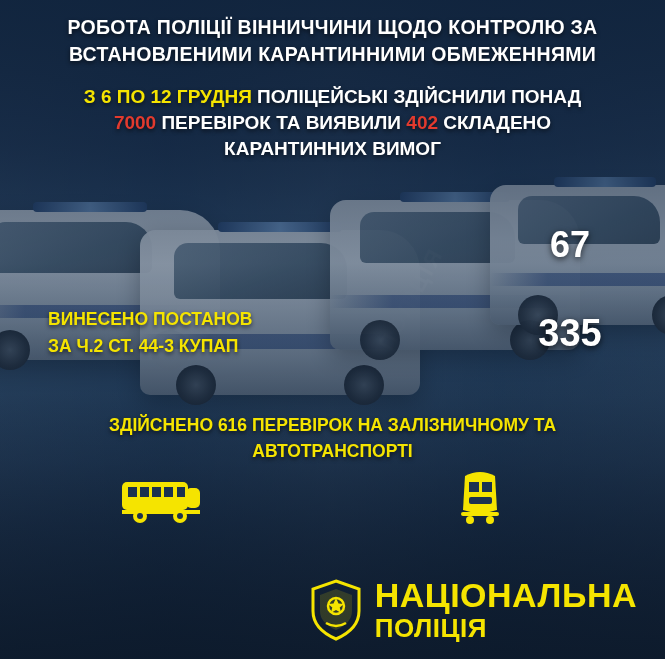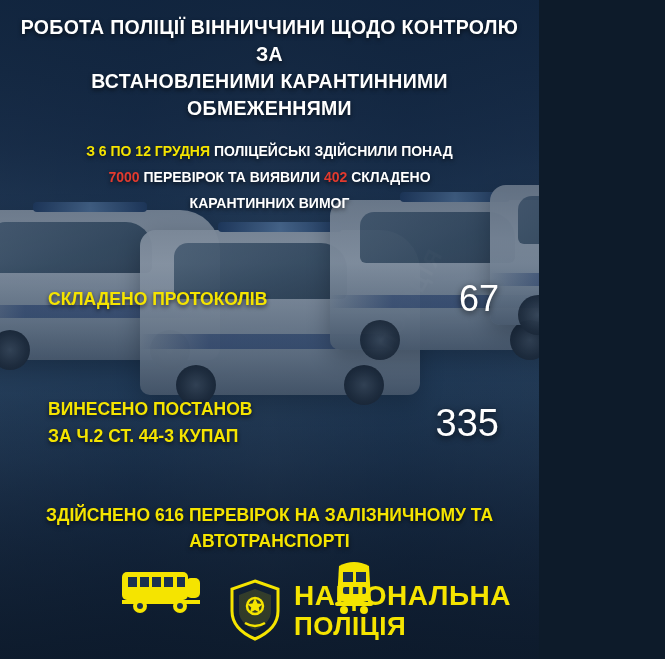--- a/index.html
+++ b/index.html
@@ -9,21 +9,21 @@
   }
   body {
     width: 665px;
     height: 659px;
     font-family: "Liberation Sans", sans-serif;
     background: #0d1b2a;
     overflow: hidden;
   }
   .poster {
     position: relative;
-    width: 539px;
+    width: 665px;
     height: 659px;
     background: linear-gradient(180deg, #16283d 0%, #1b3150 18%, #24405f 40%, #2a4a6b 60%, #1d3654 80%, #16263c 100%);
     overflow: hidden;
   }
   
   .photo-bg {
     position: absolute;
     inset: 0;
     background:
       linear-gradient(175deg, rgba(10,20,35,0.0) 0%, rgba(10,20,35,0.0) 55%, rgba(8,16,28,0.55) 100%),
@@ -94,49 +94,49 @@
     letter-spacing: 0.3px;
     text-shadow: 0 2px 4px rgba(0,0,0,0.6);
   }
   .subhead {
     text-align: center;
     padding: 16px 26px 0 26px;
   }
   .subhead .line {
     color: #ffffff;
     font-weight: bold;
-    font-size: 14px;
+    font-size: 19px;
     line-height: 26px;
     text-shadow: 0 2px 4px rgba(0,0,0,0.6);
   }
   .hl-yellow { color: #f5e400; }
   .hl-red { color: #e23a2e; margin-top: 28px; }
 
   .stat-row {
     display: flex;
     align-items: center;
     justify-content: space-between;
     padding: 0 40px 0 48px;
   }
   .stat-row.first { margin-top: 62px; }
-  .stat-row.second { margin-top: 76px; gap: 12px; }
+  .stat-row.second { margin-top: 40px; gap: 12px; }
   .stat-label {
     color: #f5e400;
     font-weight: bold;
     font-size: 17.5px;
     line-height: 27px;
     text-shadow: 0 2px 4px rgba(0,0,0,0.65);
   }
   .stat-value {
     color: #ffffff;
-    font-weight: normal;
+    font-weight: bold;
     font-size: 36px;
     text-shadow: 0 2px 6px rgba(0,0,0,0.7);
     min-width: 110px;
-    text-align: right;
+    text-align: center;
   }
   .stat-row.second .stat-value { font-size: 38px; }
 
   .transport {
     margin-top: 52px;
     text-align: center;
     padding: 0 42px;
   }
   .transport .line {
     color: #f5e400;
@@ -173,21 +173,21 @@
     width: 54px;
     height: 62px;
   }
   .footer-text {
     text-align: left;
     line-height: 1.0;
   }
   .footer-text .l1 {
     color: #f5e400;
     font-weight: bold;
-    font-size: 28px;
+    font-size: 34px;
     letter-spacing: 0.5px;
   }
   .footer-text .l2 {
     color: #f5e400;
     font-weight: bold;
     font-size: 26px;
     letter-spacing: 0.5px;
     margin-top: 3px;
   }
   .car-badge {
@@ -250,21 +250,20 @@
         <span class="hl-yellow">З 6 ПО 12 ГРУДНЯ</span><span> ПОЛІЦЕЙСЬКІ ЗДІЙСНИЛИ ПОНАД</span>
       </div>
       <div class="line">
         <span class="hl-red">7000</span><span> ПЕРЕВІРОК ТА ВИЯВИЛИ </span><span class="hl-red">402</span><span> СКЛАДЕНО</span>
       </div>
       <div class="line">КАРАНТИННИХ ВИМОГ</div>
     </div>
 
     <div class="stat-row first">
       <div class="stat-label">
-        <div>СКЛАДЕНО ПРОТОКОЛІВ</div>
       </div>
       <div class="stat-value">67</div>
     </div>
 
     <div class="stat-row second">
       <div class="stat-label">
         <div>ВИНЕСЕНО ПОСТАНОВ</div>
         <div>ЗА Ч.2 СТ. 44-3 КУПАП</div>
       </div>
       <div class="stat-value">335</div>

